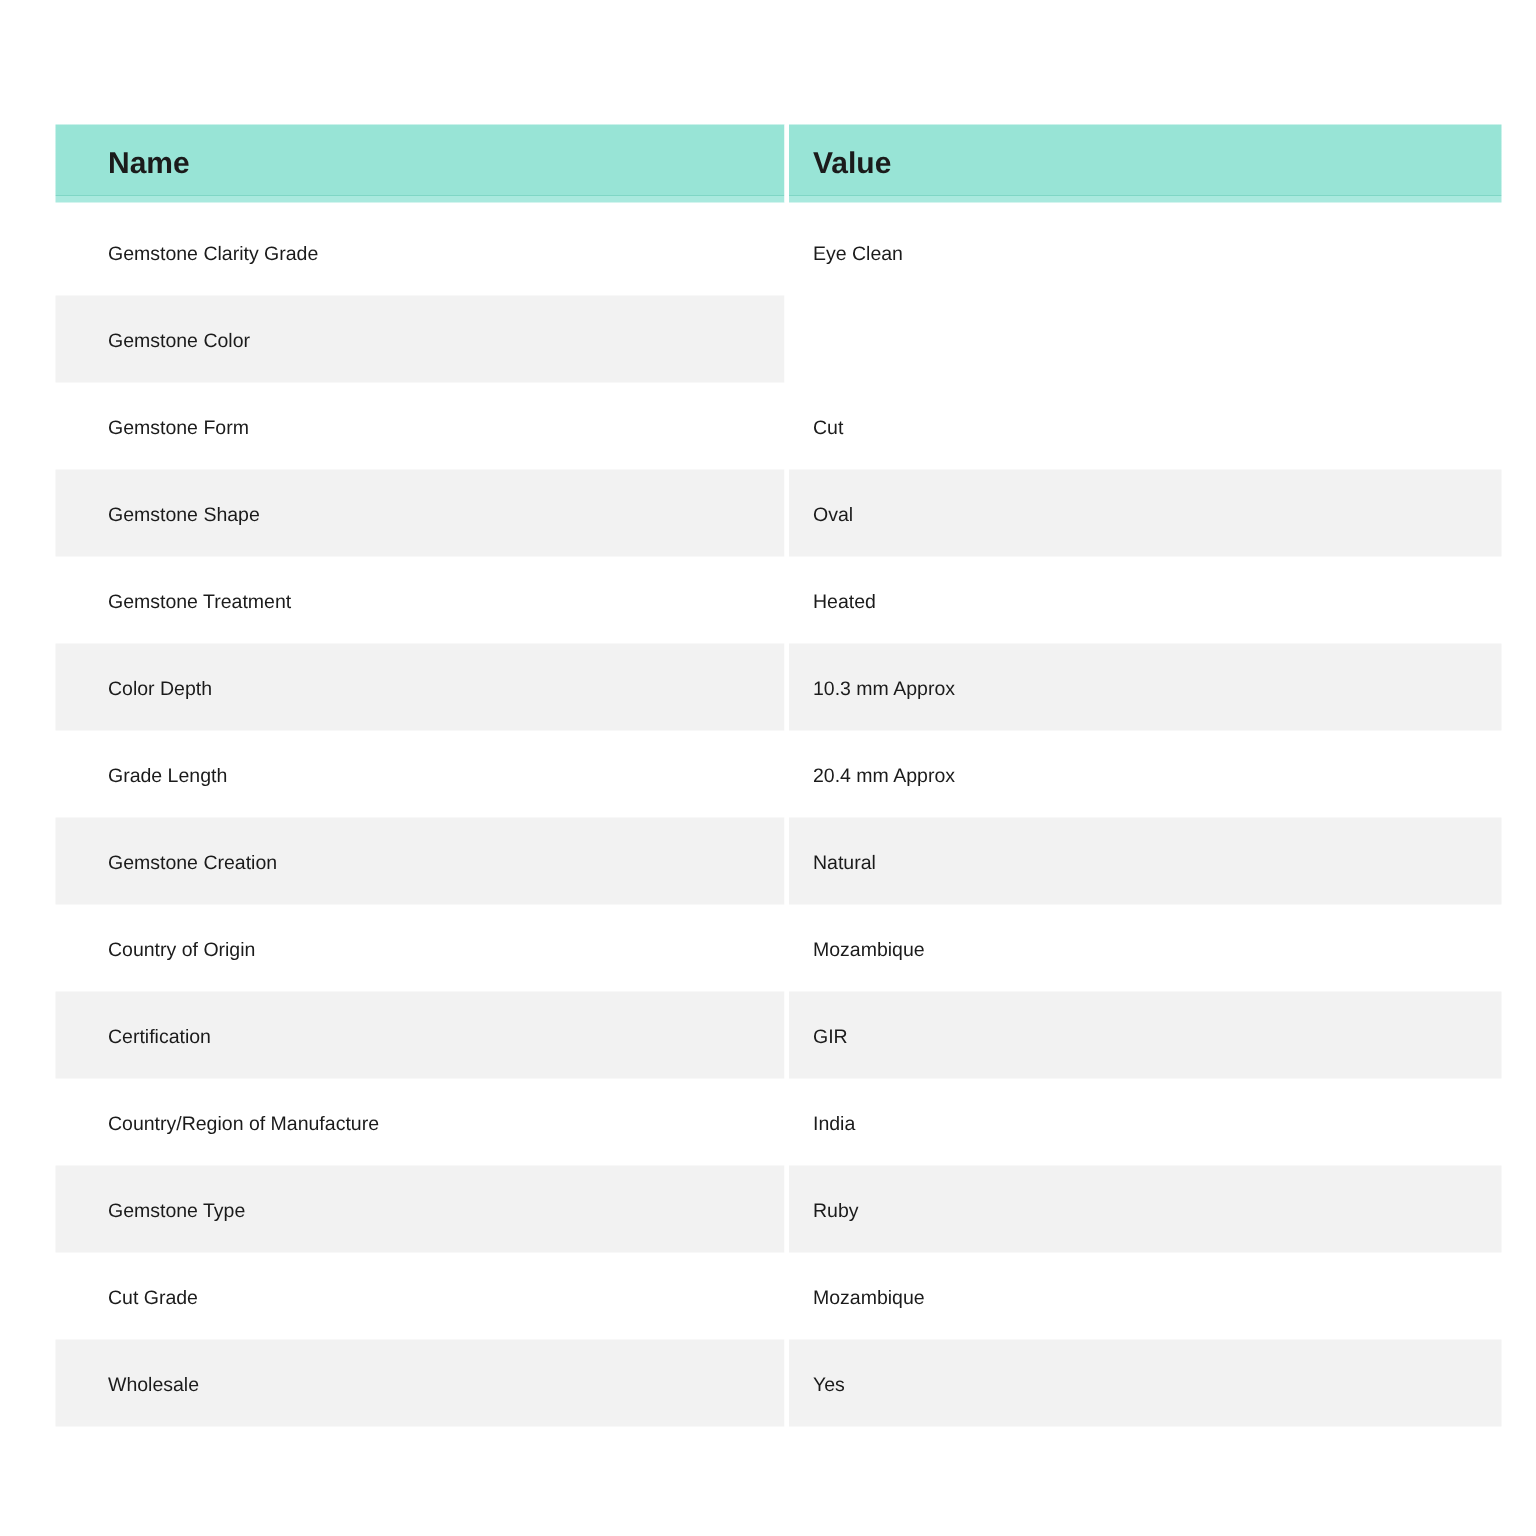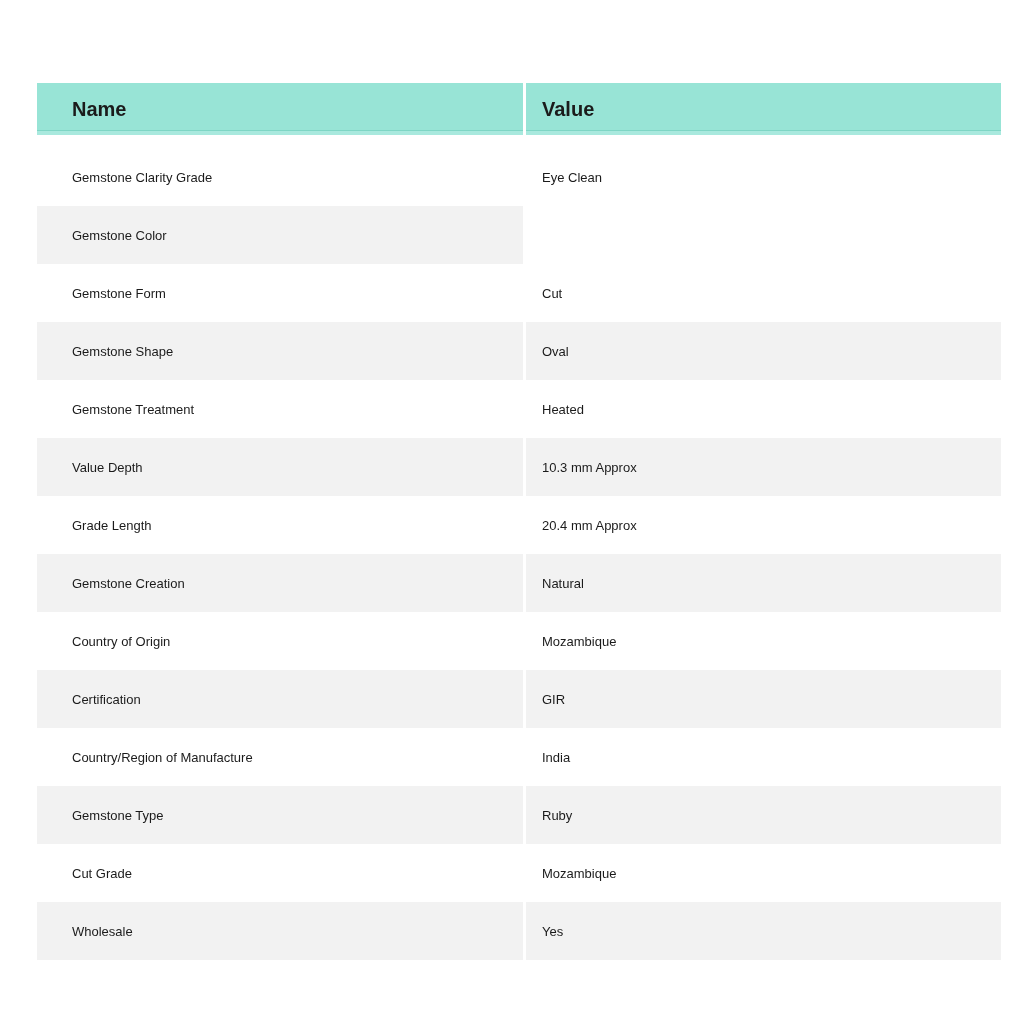--- a/index.html
+++ b/index.html
@@ -19,21 +19,21 @@
   }
   .specs-table {
     position: absolute;
     left: 37px;
     top: 83px;
     width: 964px;
   }
   .header-row {
     display: flex;
     height: 52px;
-    margin-bottom: 13px;
+    margin-bottom: 4px;
   }
   .header-row .cell {
     background: linear-gradient(
       to bottom,
       var(--header-bg) 0px,
       var(--header-bg) 47px,
       var(--header-border) 47px,
       var(--header-border) 48px,
       var(--header-bg-light) 48px,
       var(--header-bg-light) 100%
@@ -99,21 +99,21 @@
         <div class="cell name-col">Gemstone Shape</div>
         <div class="col-divider"></div>
         <div class="cell value-col">Oval</div>
       </div>
       <div class="row">
         <div class="cell name-col">Gemstone Treatment</div>
         <div class="col-divider"></div>
         <div class="cell value-col">Heated</div>
       </div>
       <div class="row">
-        <div class="cell name-col">Value Depth</div>
+        <div class="cell name-col">Color Depth</div>
         <div class="col-divider"></div>
         <div class="cell value-col">10.3 mm Approx</div>
       </div>
       <div class="row">
         <div class="cell name-col">Grade Length</div>
         <div class="col-divider"></div>
         <div class="cell value-col">20.4 mm Approx</div>
       </div>
       <div class="row">
         <div class="cell name-col">Gemstone Creation</div>

